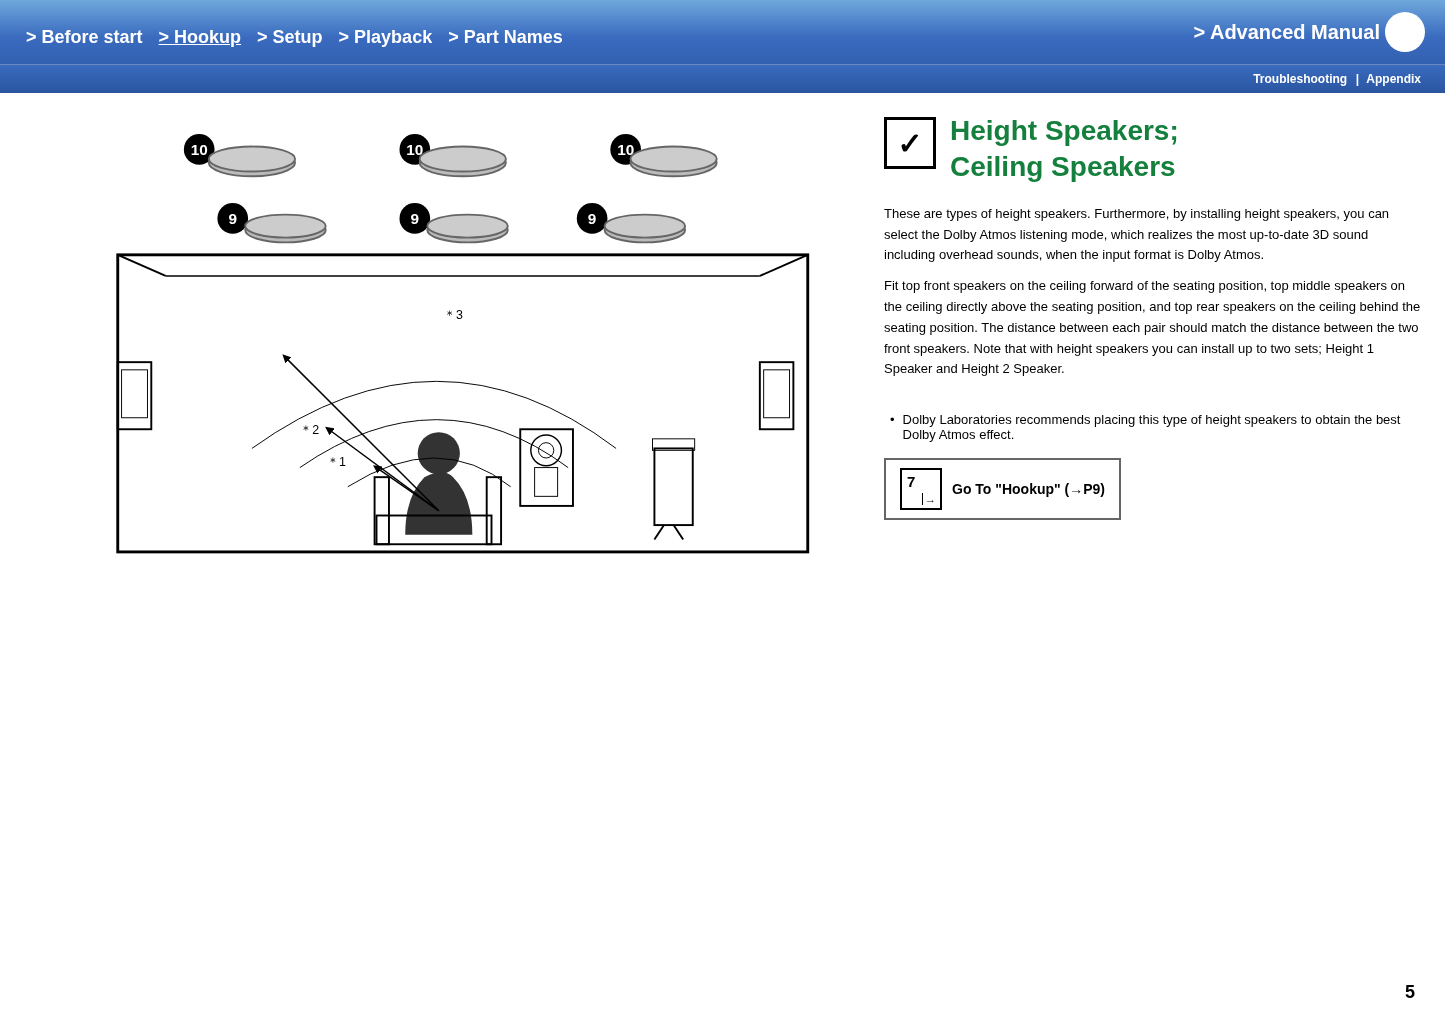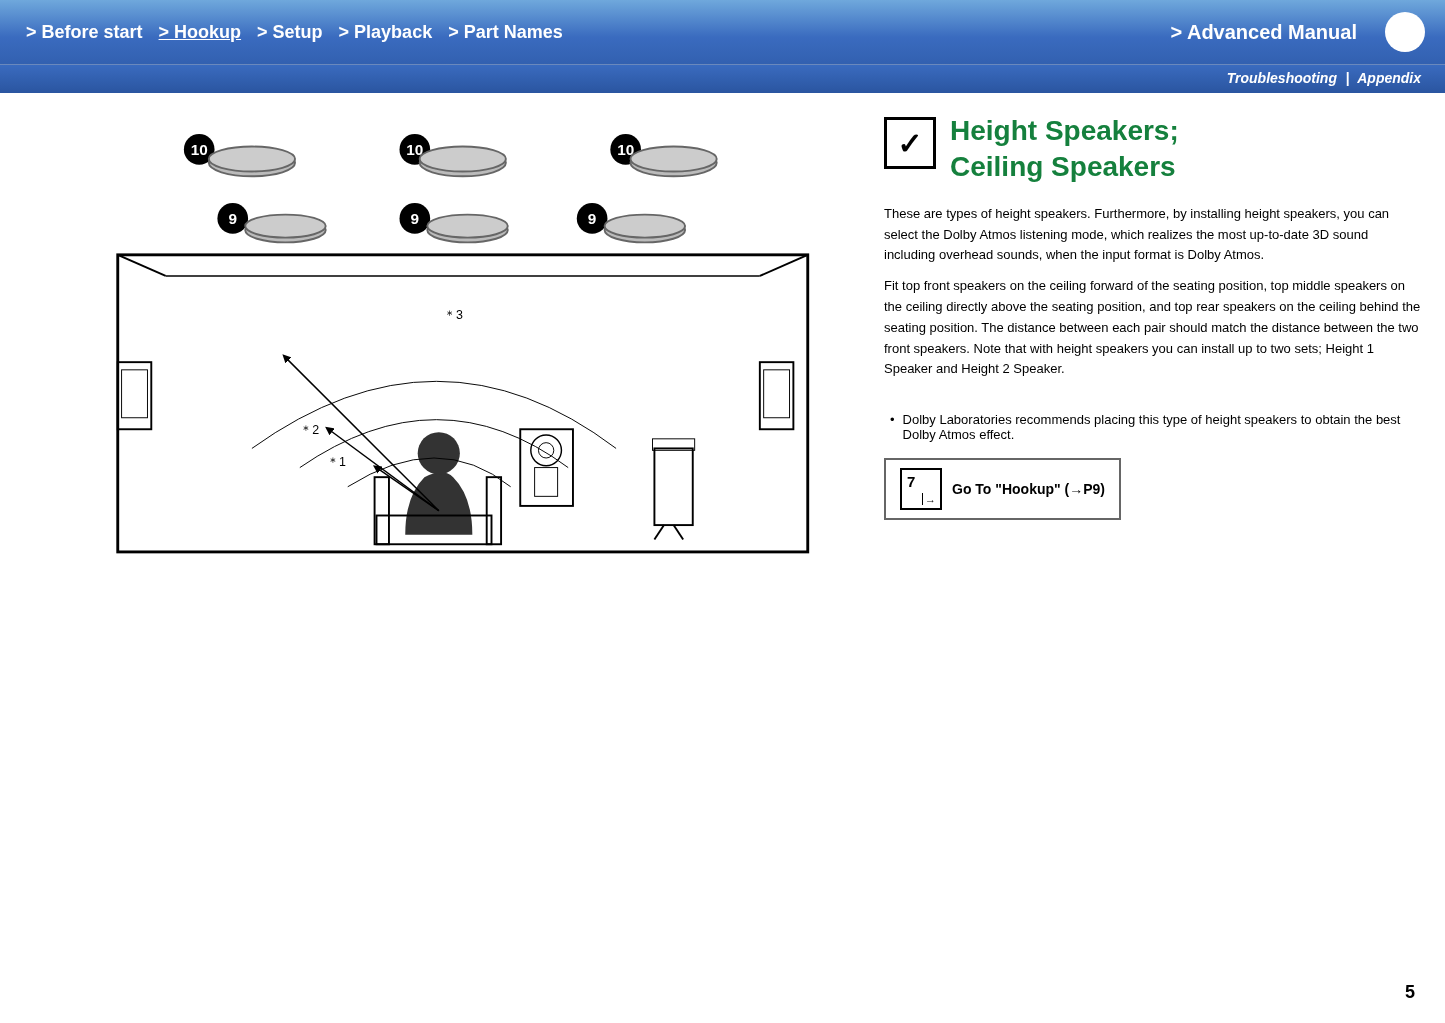--- a/index.html
+++ b/index.html
@@ -12,21 +12,21 @@
     }
 
     
     .header {
       background: linear-gradient(180deg, #6fa8dc 0%, #3a6bbf 40%, #2a55a0 100%);
       padding: 0;
       position: relative;
     }
     .header-nav {
       display: flex;
-      align-items: center;
+      align-items: flex-end;
       padding: 12px 20px;
       justify-content: space-between;
     }
     .nav-left {
       display: flex;
       align-items: center;
       gap: 4px;
     }
     .nav-item {
       color: #fff;
@@ -36,21 +36,21 @@
       cursor: pointer;
       padding: 4px 6px;
     }
     .nav-item.active {
       color: #fff;
       text-decoration: underline;
     }
     .nav-right {
       display: flex;
       align-items: center;
-      gap: 28px;
+      gap: 5px;
     }
     .nav-advanced {
       color: #fff;
       font-size: 20px;
       font-weight: bold;
       cursor: pointer;
     }
     .back-btn {
       width: 40px;
       height: 40px;
@@ -66,23 +66,22 @@
       height: 24px;
     }
     .header-sub {
       background: linear-gradient(180deg, #3a6bbf 0%, #2a55a0 100%);
       text-align: right;
       padding: 4px 24px 6px;
       border-top: 1px solid rgba(255,255,255,0.3);
     }
     .header-sub span {
       color: #fff;
-      font-size: 14px;
-      font-weight: bold;
-      font-style: italic;
+      font-size: 12px;
+      font-weight: bold;
     }
     .header-sub .separator {
       margin: 0 4px;
       color: #fff;
     }
 
     
     .main-content {
       display: flex;
       padding: 20px 24px;

